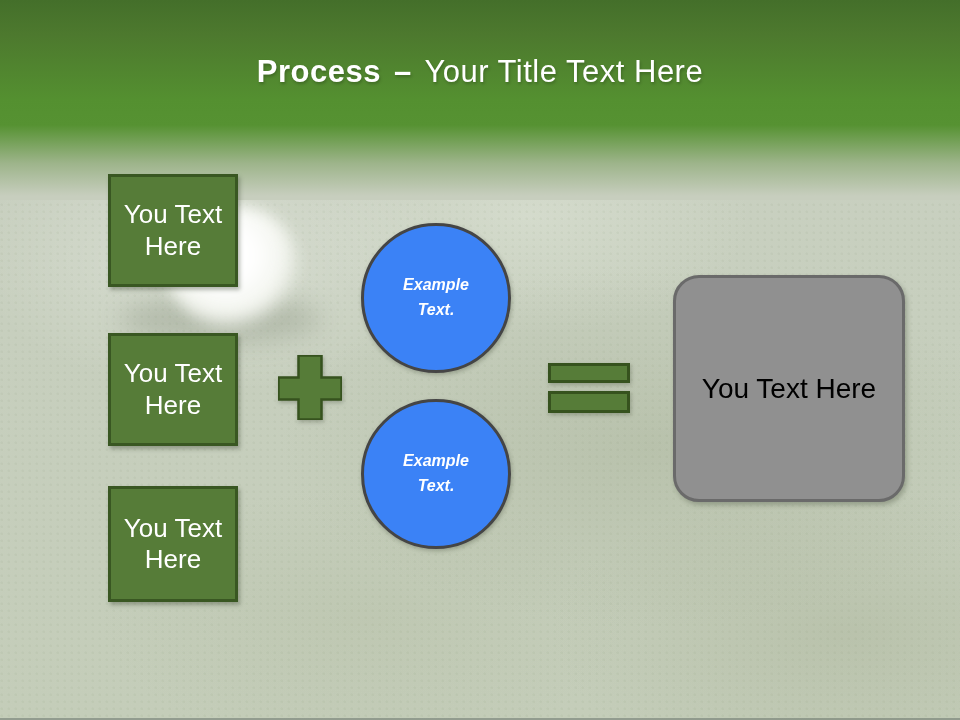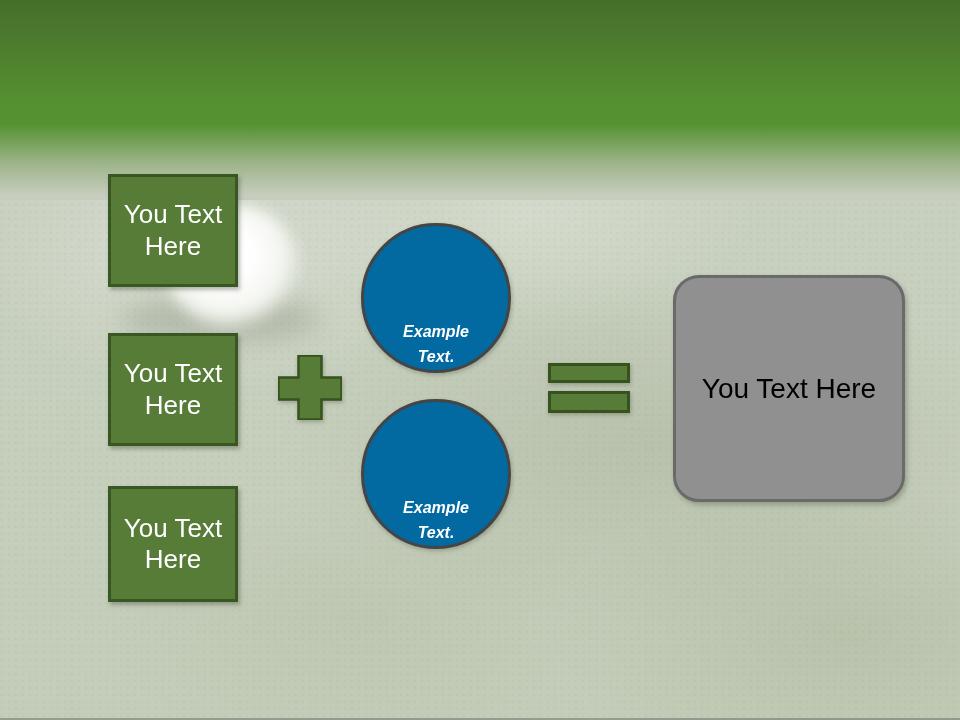--- a/index.html
+++ b/index.html
@@ -121,25 +121,25 @@
   }
 
   
   .example-circle {
     position: absolute;
     left: 361px;
     width: 150px;
     height: 150px;
     box-sizing: border-box;
     border-radius: 50%;
-    background: #0369a1;
+    background: #3b82f6;
     border: 3px solid #454545;
     box-shadow: 1px 2px 4px rgba(50,60,40,0.30);
     display: flex;
-    align-items: flex-end;
+    align-items: center;
     justify-content: center;
     text-align: center;
     color: #ffffff;
     font-size: 16px;
     font-weight: 700;
     font-style: italic;
     line-height: 1.55;
     z-index: 4;
   }
   .example-circle-1 { top: 223px; }
@@ -197,20 +197,25 @@
 </head>
 <body>
 
 <div class="slide">
 
   <div class="bg-texture"></div>
   <div class="ball-shadow"></div>
   <div class="golf-ball"></div>
   <div class="header-gradient"></div>
 
+  <h1 class="slide-title">
+    <span class="title-emphasis">Process</span>
+    <span class="title-dash">–</span>
+    <span class="title-rest">Your Title Text Here</span>
+  </h1>
 
   <div class="input-box input-box-1">
     <span class="box-label">You Text Here</span>
   </div>
   <div class="input-box input-box-2">
     <span class="box-label">You Text Here</span>
   </div>
   <div class="input-box input-box-3">
     <span class="box-label">You Text Here</span>
   </div>

